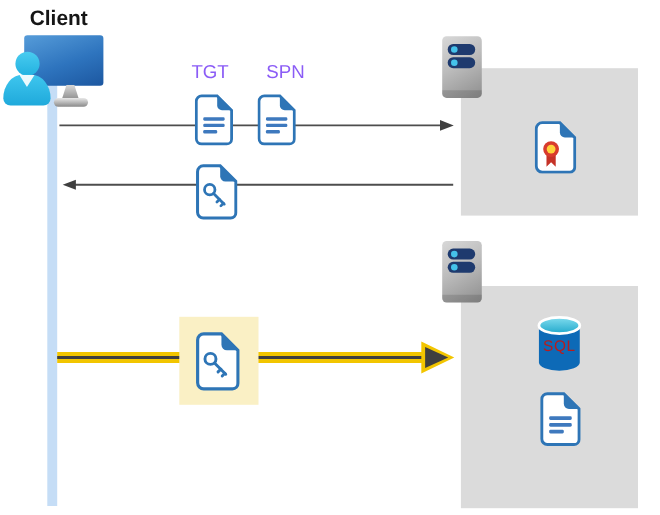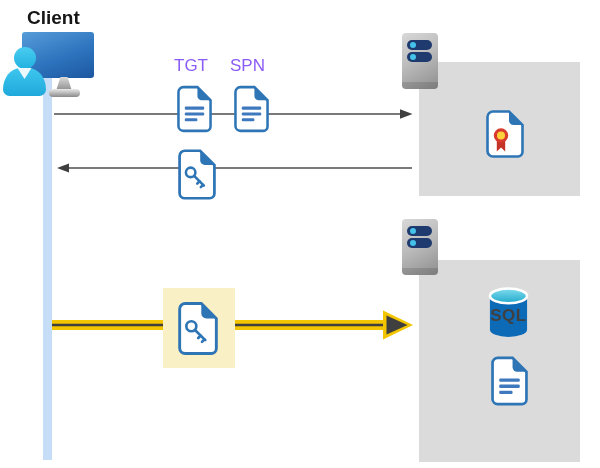--- a/index.html
+++ b/index.html
@@ -48,21 +48,21 @@
     background:linear-gradient(180deg,#49CCF0,#22B1E0);}
   .body-shape{left:3px;top:68px;width:43px;height:28px;z-index:6;
     border-radius:21px 21px 8px 8px / 26px 26px 8px 8px;
     background:linear-gradient(180deg,#3EC6EE,#1FA9DB);}
   .collar{left:17.5px;top:68px;width:14px;height:11px;z-index:7;
     clip-path:polygon(0 0,100% 0,50% 100%);background:rgba(255,255,255,0.9);}
 
   
   .sqlwrap{left:487px;top:285px;width:43px;height:57px;z-index:5;}
   .sqltext{position:absolute;left:0;top:21px;width:100%;text-align:center;
-    font-weight:bold;font-size:17px;color:#404040;letter-spacing:0.5px;}
+    font-weight:normal;font-size:14px;color:#b91c1c;letter-spacing:0.5px;}
 </style>
 </head>
 <body>
 
 <div class="canvas">
 
   <div class="abs graybox" style="left:419px;top:62px;width:172px;height:134px;"></div>
   <div class="abs graybox" style="left:419px;top:260px;width:172px;height:202px;"></div>
 
   <div class="abs timeline"></div>
@@ -88,21 +88,21 @@
 
   <div class="abs txt h-label" style="left:27px;top:5px;">Client</div>
   <div class="abs screen"></div>
   <div class="abs standneck"></div>
   <div class="abs standbase"></div>
   <div class="abs head"></div>
   <div class="abs body-shape"></div>
   <div class="abs collar"></div>
 
   <div class="abs txt s-label" style="left:174px;top:56px;width:42px;">TGT</div>
-  <div class="abs txt s-label" style="left:230px;top:56px;width:42px;">SPN</div>
+  <div class="abs txt s-label" style="left:242px;top:56px;width:42px;">SPN</div>
 
   <svg class="abs icon" style="left:177px;top:85px;" width="35" height="48" viewBox="0 0 36 48">
     <path d="M6.5 1.5 H21 L34.5 15 V42 a4.5 4.5 0 0 1 -4.5 4.5 H6.5 A5 5 0 0 1 1.5 41.5 V6.5 A5 5 0 0 1 6.5 1.5 Z" fill="#ffffff" stroke="#2E75B6" stroke-width="2.6"></path>
     <path d="M21 1.5 L34.5 15 H25.5 A4.5 4.5 0 0 1 21 10.5 Z" fill="#2E75B6"></path>
     <rect x="8" y="21.5" width="20" height="3.2" rx="1.2" fill="#3E79BE"></rect>
     <rect x="8" y="27.5" width="20" height="3.2" rx="1.2" fill="#3E79BE"></rect>
     <rect x="8" y="33.5" width="13" height="3.2" rx="1.2" fill="#3E79BE"></rect>
   </svg>
 
   <svg class="abs icon" style="left:234px;top:85px;" width="35" height="48" viewBox="0 0 36 48">

